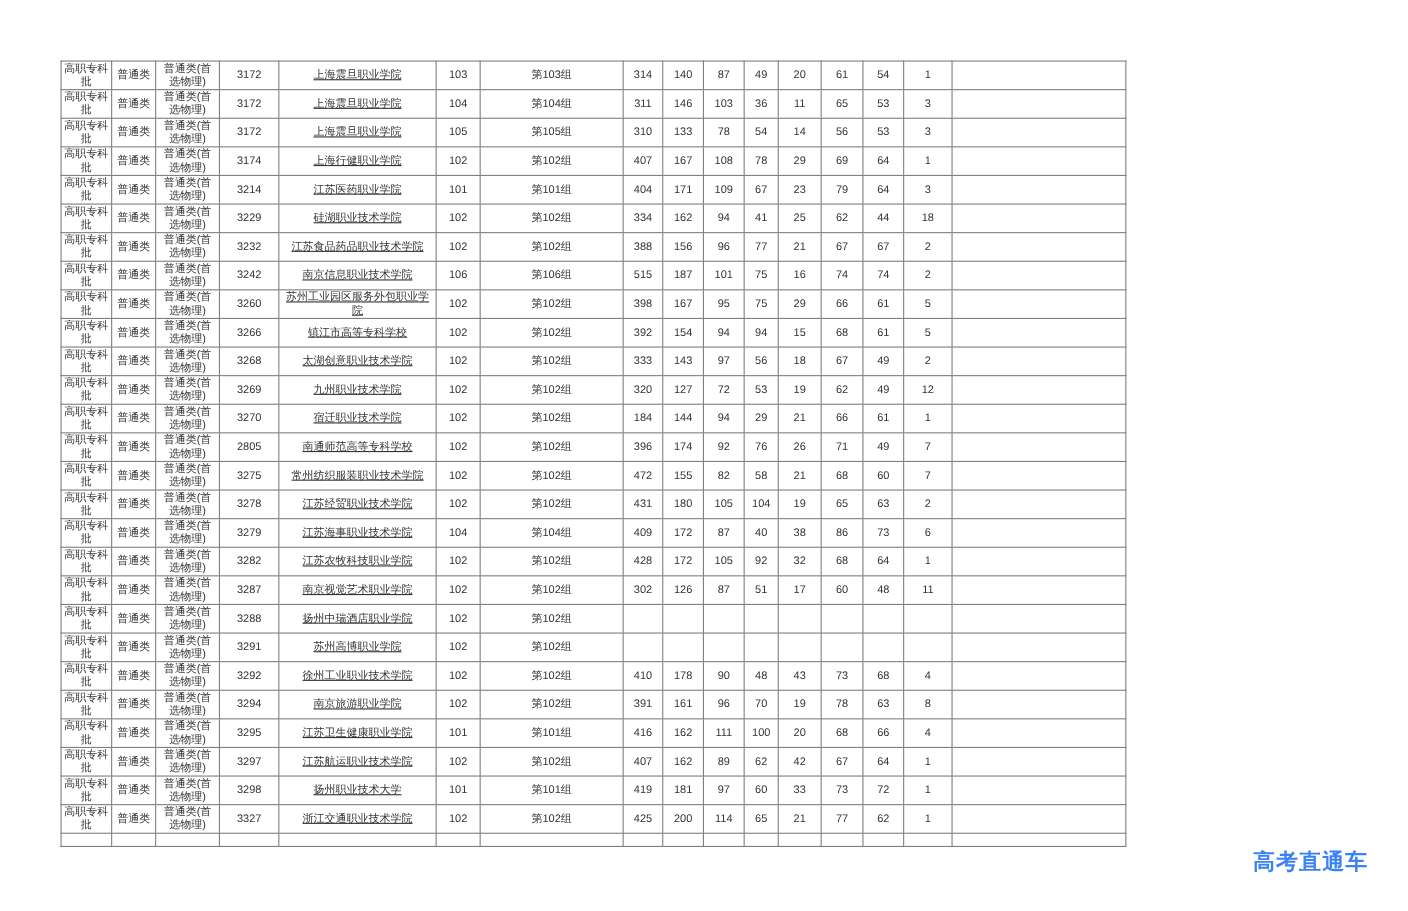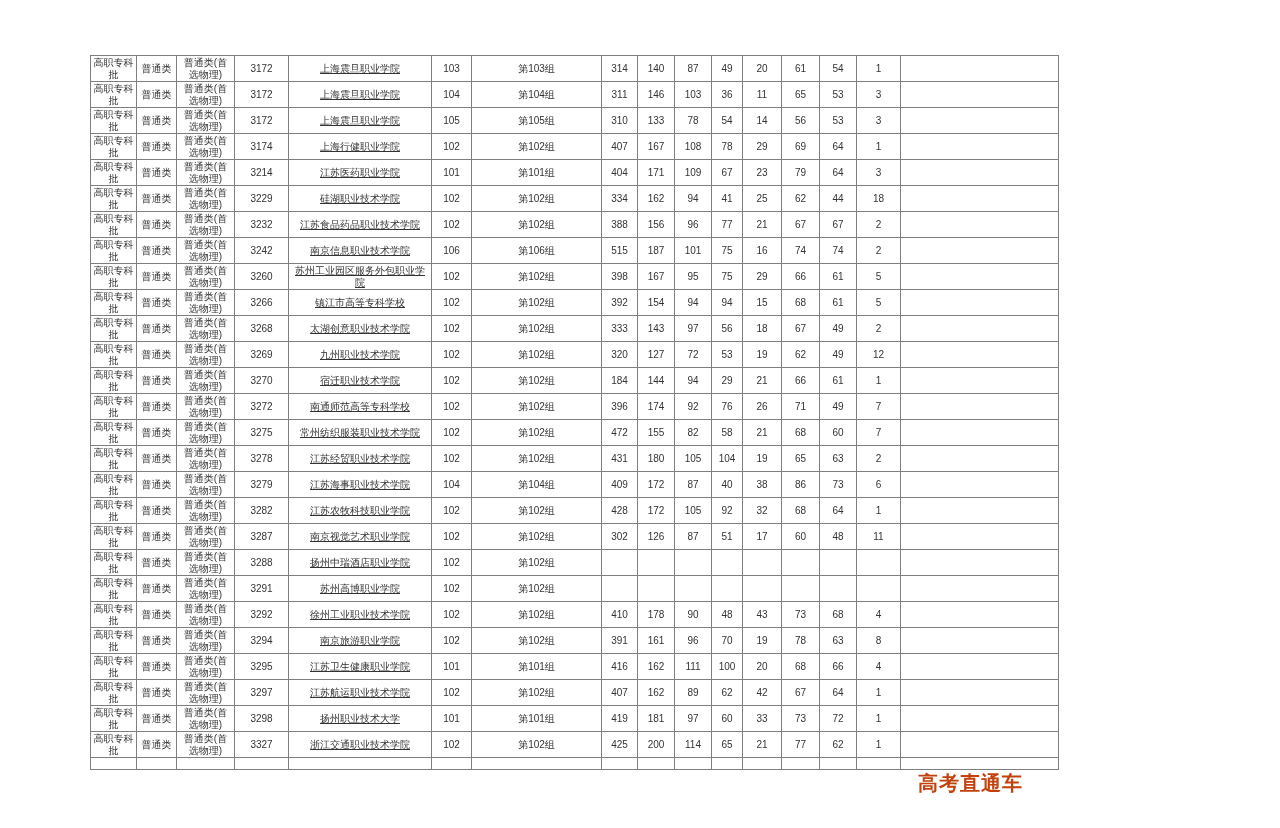--- a/index.html
+++ b/index.html
@@ -4,24 +4,23 @@
 <style>
   * { margin:0; padding:0; box-sizing:border-box; }
   html,body { background:#ffffff; }
   body {
     width:1280px; height:828px;
     font-family:"Liberation Sans", sans-serif;
     color:#333;
   }
   .page {
     position:relative;
-    width:1024px; height:828px;
+    width:1280px; height:828px;
     background:#ffffff;
     overflow:hidden;
-    margin-left:35px;
   }
   table.score-table {
     position:absolute;
     left:55px; top:55px;
     border-collapse:collapse;
     table-layout:fixed;
   }
   table.score-table td {
     border:1px solid #7f7f7f;
     text-align:center;
@@ -40,21 +39,21 @@
   }
   td.col-school { font-size:10px;text-decoration:underline; }
   td.col-num, td.col-code, td.col-groupno { font-size:10.5px; color:#404040; }
   tr.empty-row td { height:12px; }
   .watermark {
     position:absolute;
     right:36px;
     top:770px;
     font-size:20px;
     font-weight:bold;
-    color:#c2410c;
+    color:#3b82f6;
     letter-spacing:1px;
   }
 </style>
 </head>
 <body>
 
 <div class="page">
   <table class="score-table">
     <colgroup>
       <col style="width:46px">
@@ -306,21 +305,21 @@
           <td class="col-num">21</td>
           <td class="col-num">66</td>
           <td class="col-num">61</td>
           <td class="col-num">1</td>
           <td class="col-tail"></td>
         </tr>
         <tr>
           <td class="col-batch">高职专科批</td>
           <td class="col-category">普通类</td>
           <td class="col-subcategory">普通类(首选物理)</td>
-          <td class="col-code">3272</td>
+          <td class="col-code">2805</td>
           <td class="col-school">南通师范高等专科学校</td>
           <td class="col-groupno">102</td>
           <td class="col-group">第102组</td>
           <td class="col-num">396</td>
           <td class="col-num">174</td>
           <td class="col-num">92</td>
           <td class="col-num">76</td>
           <td class="col-num">26</td>
           <td class="col-num">71</td>
           <td class="col-num">49</td>

